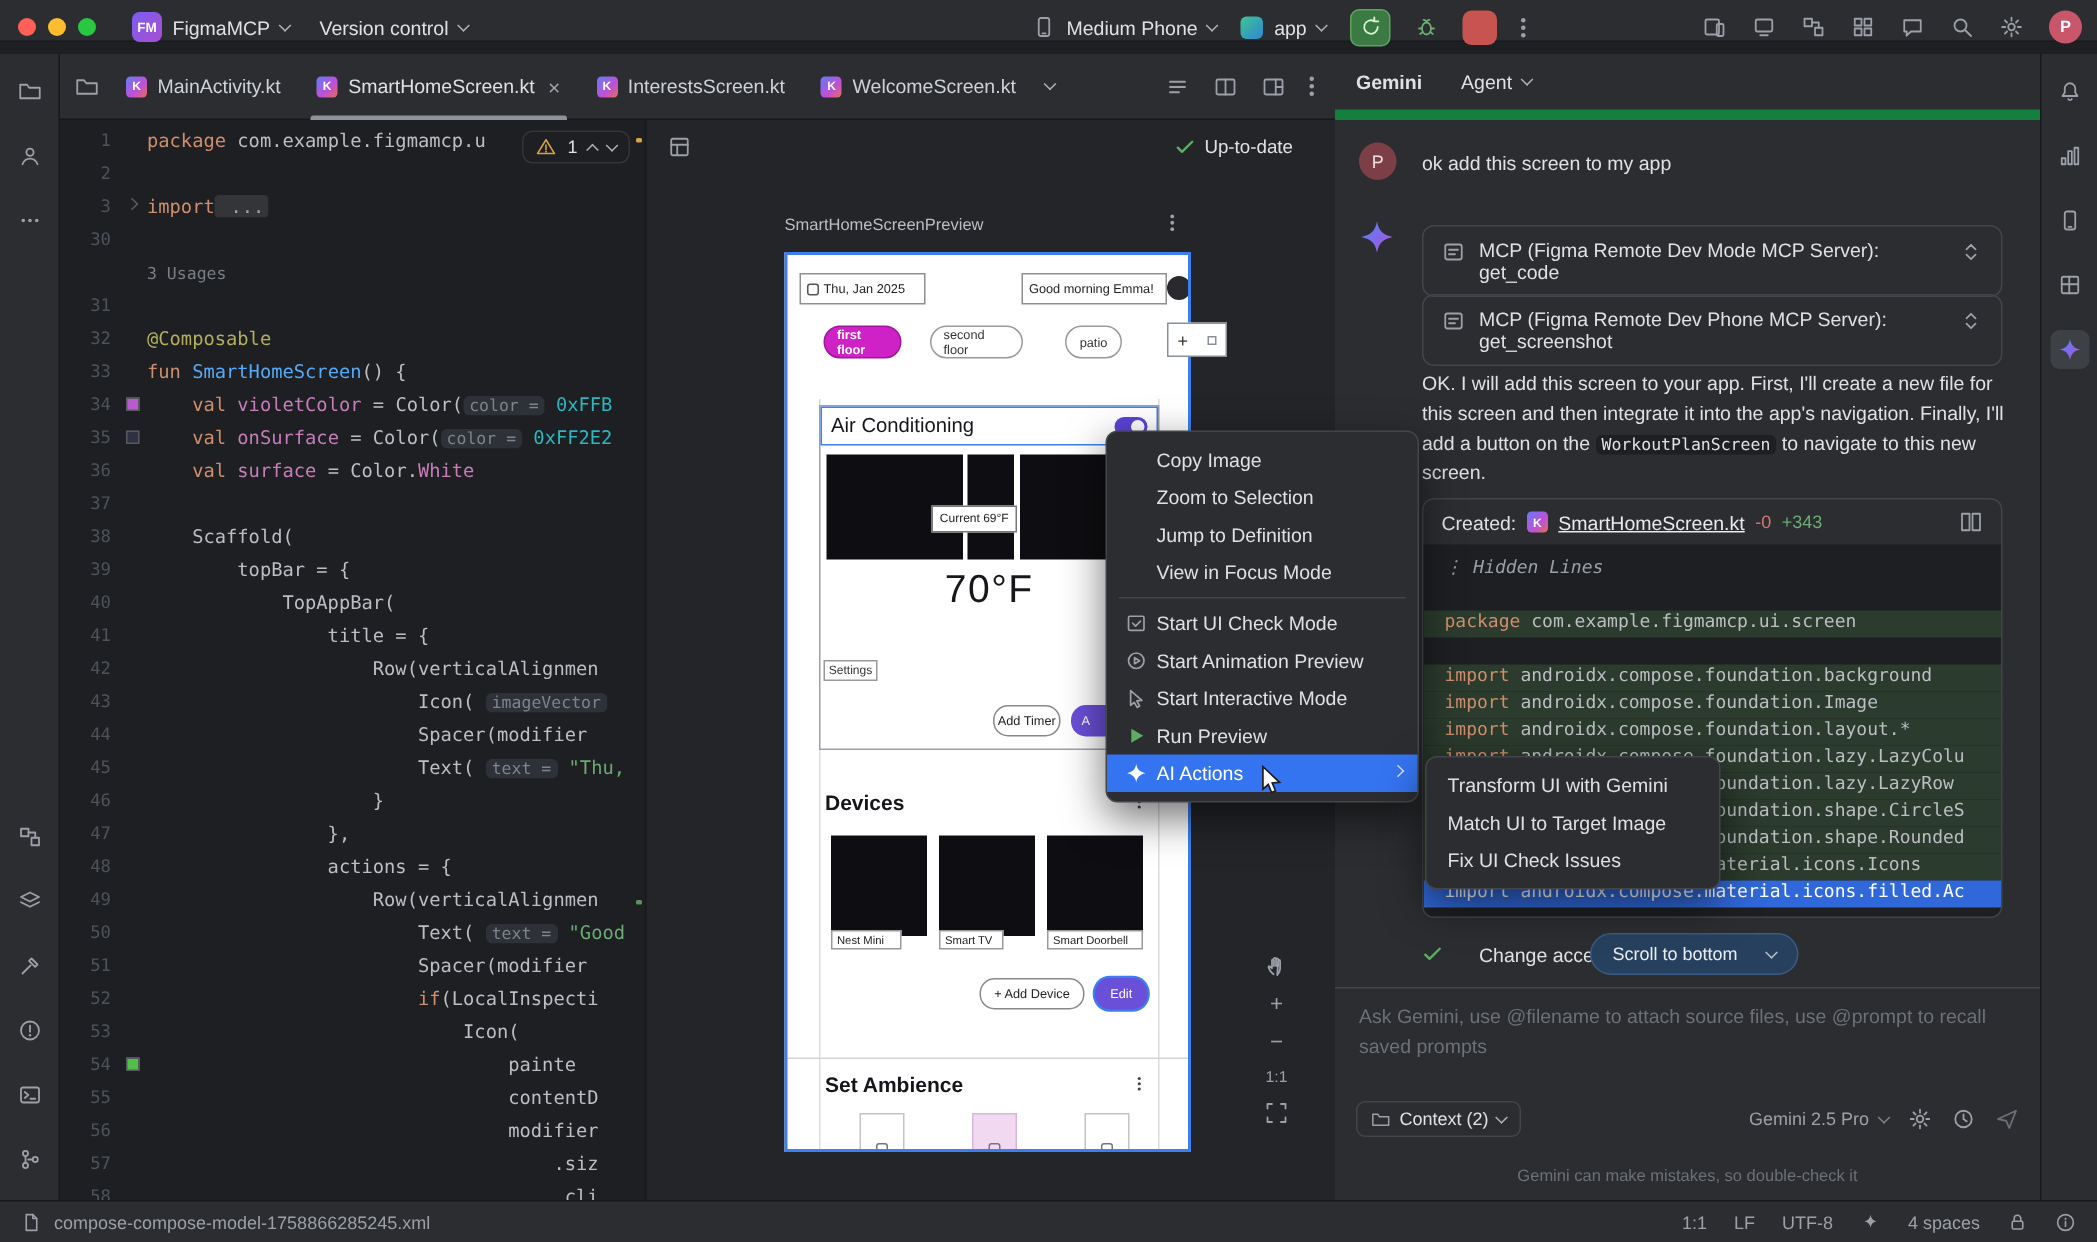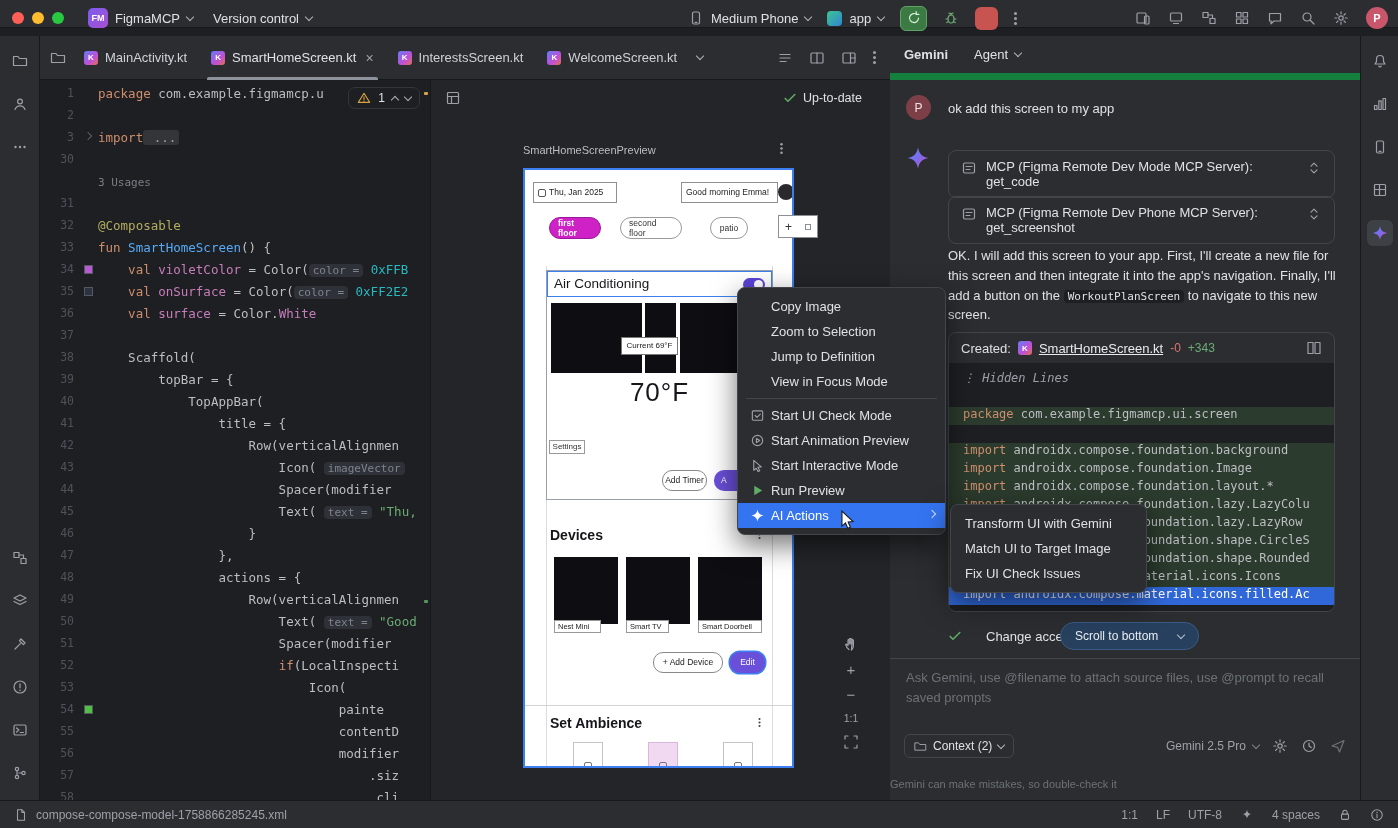--- a/index.html
+++ b/index.html
@@ -122,21 +122,21 @@
 .gc-row.sel span{color:#fff}
 .gc-row.hiddenrow{color:#9aa0a8;font-style:italic}
 .g-check{position:absolute;left:58px;top:549px;display:flex;align-items:flex-start;gap:24px;font-size:13px}
 .g-check .ic{color:#5fad65}
 .scroll-pill{position:absolute;left:170px;top:542px;height:28px;border-radius:14px;background:#27405e;border:1px solid #3a5b85;color:#e8ecf3;font-size:12px;display:flex;align-items:center;gap:20px;padding:0 14px}
 .g-divider{position:absolute;left:0;top:578px;width:100%;height:1px;background:#43454a}
 .g-input{position:absolute;left:16px;top:588px;width:442px;font-size:13px;line-height:1.5;color:#6d7177}
 .g-controls{position:absolute;left:0;top:650px;width:100%;height:32px;display:flex;align-items:center;padding:0 14px;gap:12px}
 .ctx-pill{display:flex;align-items:center;gap:6px;border:1px solid #43454a;border-radius:6px;padding:4px 9px;font-size:12px;color:#dfe1e5}
 .g-right{margin-left:auto;display:flex;align-items:center;gap:13px;color:#9da0a8;font-size:12px}
-.g-disclaimer{position:absolute;left:0;top:698px;width:100%;font-size:11px;color:#6d7177}
+.g-disclaimer{position:absolute;left:0;top:698px;width:100%;text-align:center;font-size:11px;color:#6d7177}
 
 .statusbar{position:absolute;left:0;top:800px;width:1398px;height:28px;background:#2b2d30;border-top:1px solid #17181b;display:flex;align-items:center;padding:0 14px;font-size:12px;color:#9da0a8}
 .sb-left{display:flex;align-items:center;gap:8px}
 .sb-right{margin-left:auto;display:flex;align-items:center;gap:18px}
 
 .ctx-menu{position:absolute;left:737px;top:287px;width:209px;background:#2b2d30;border:1px solid #43454a;border-radius:8px;box-shadow:0 10px 28px rgba(0,0,0,.55);padding:6px 0;z-index:50}
 .m-item{height:25px;display:flex;align-items:center;gap:6px;padding:0 10px 0 12px;font-size:13px;color:#dfe1e5}
 .m-item .mi-ic{width:15px;height:15px}
 .m-item.active{background:#3574f0;color:#fff}
 .m-item.active .mi-ic{color:#fff}

